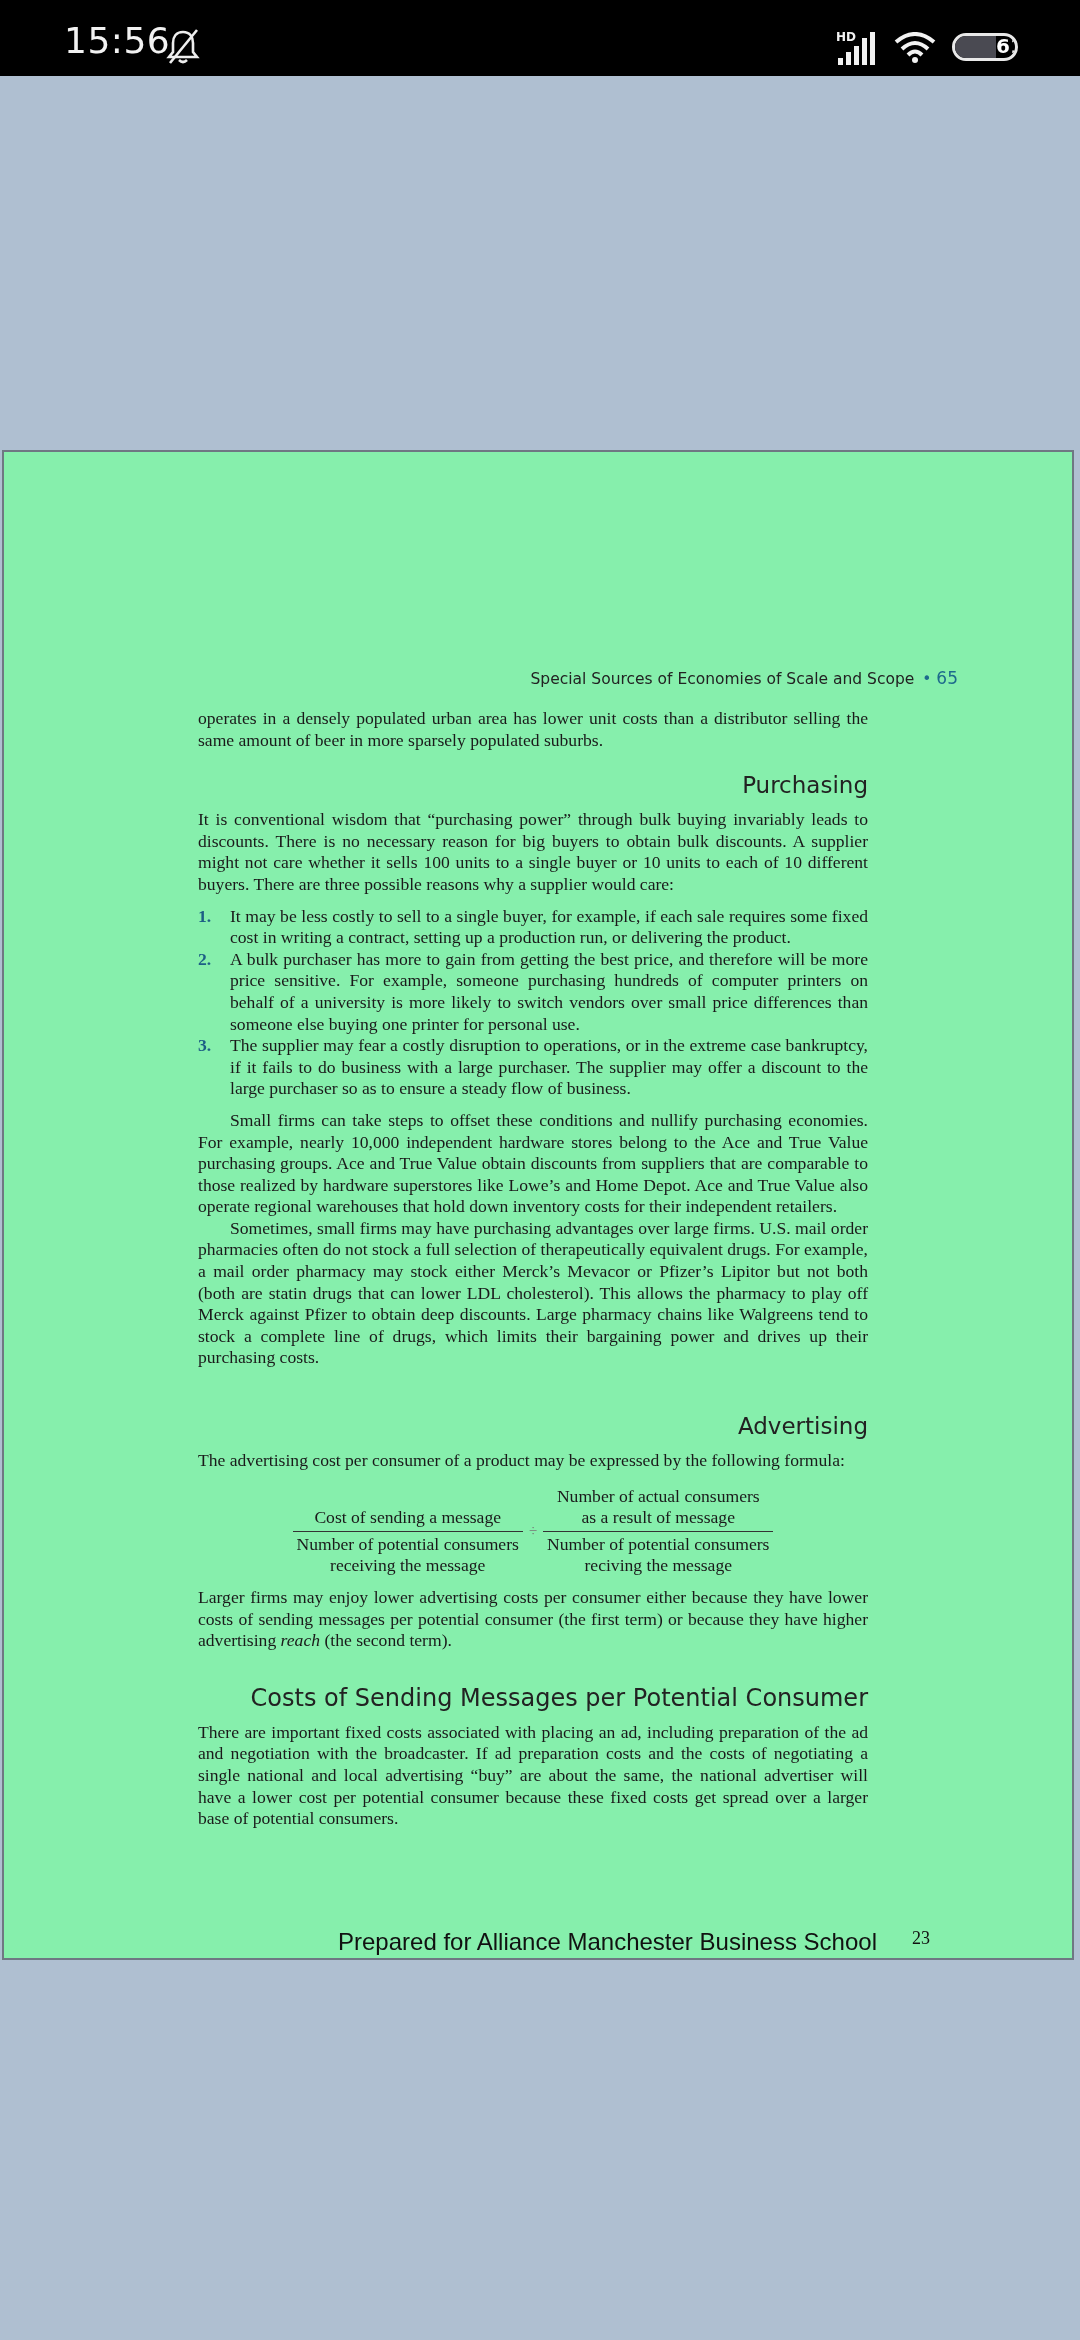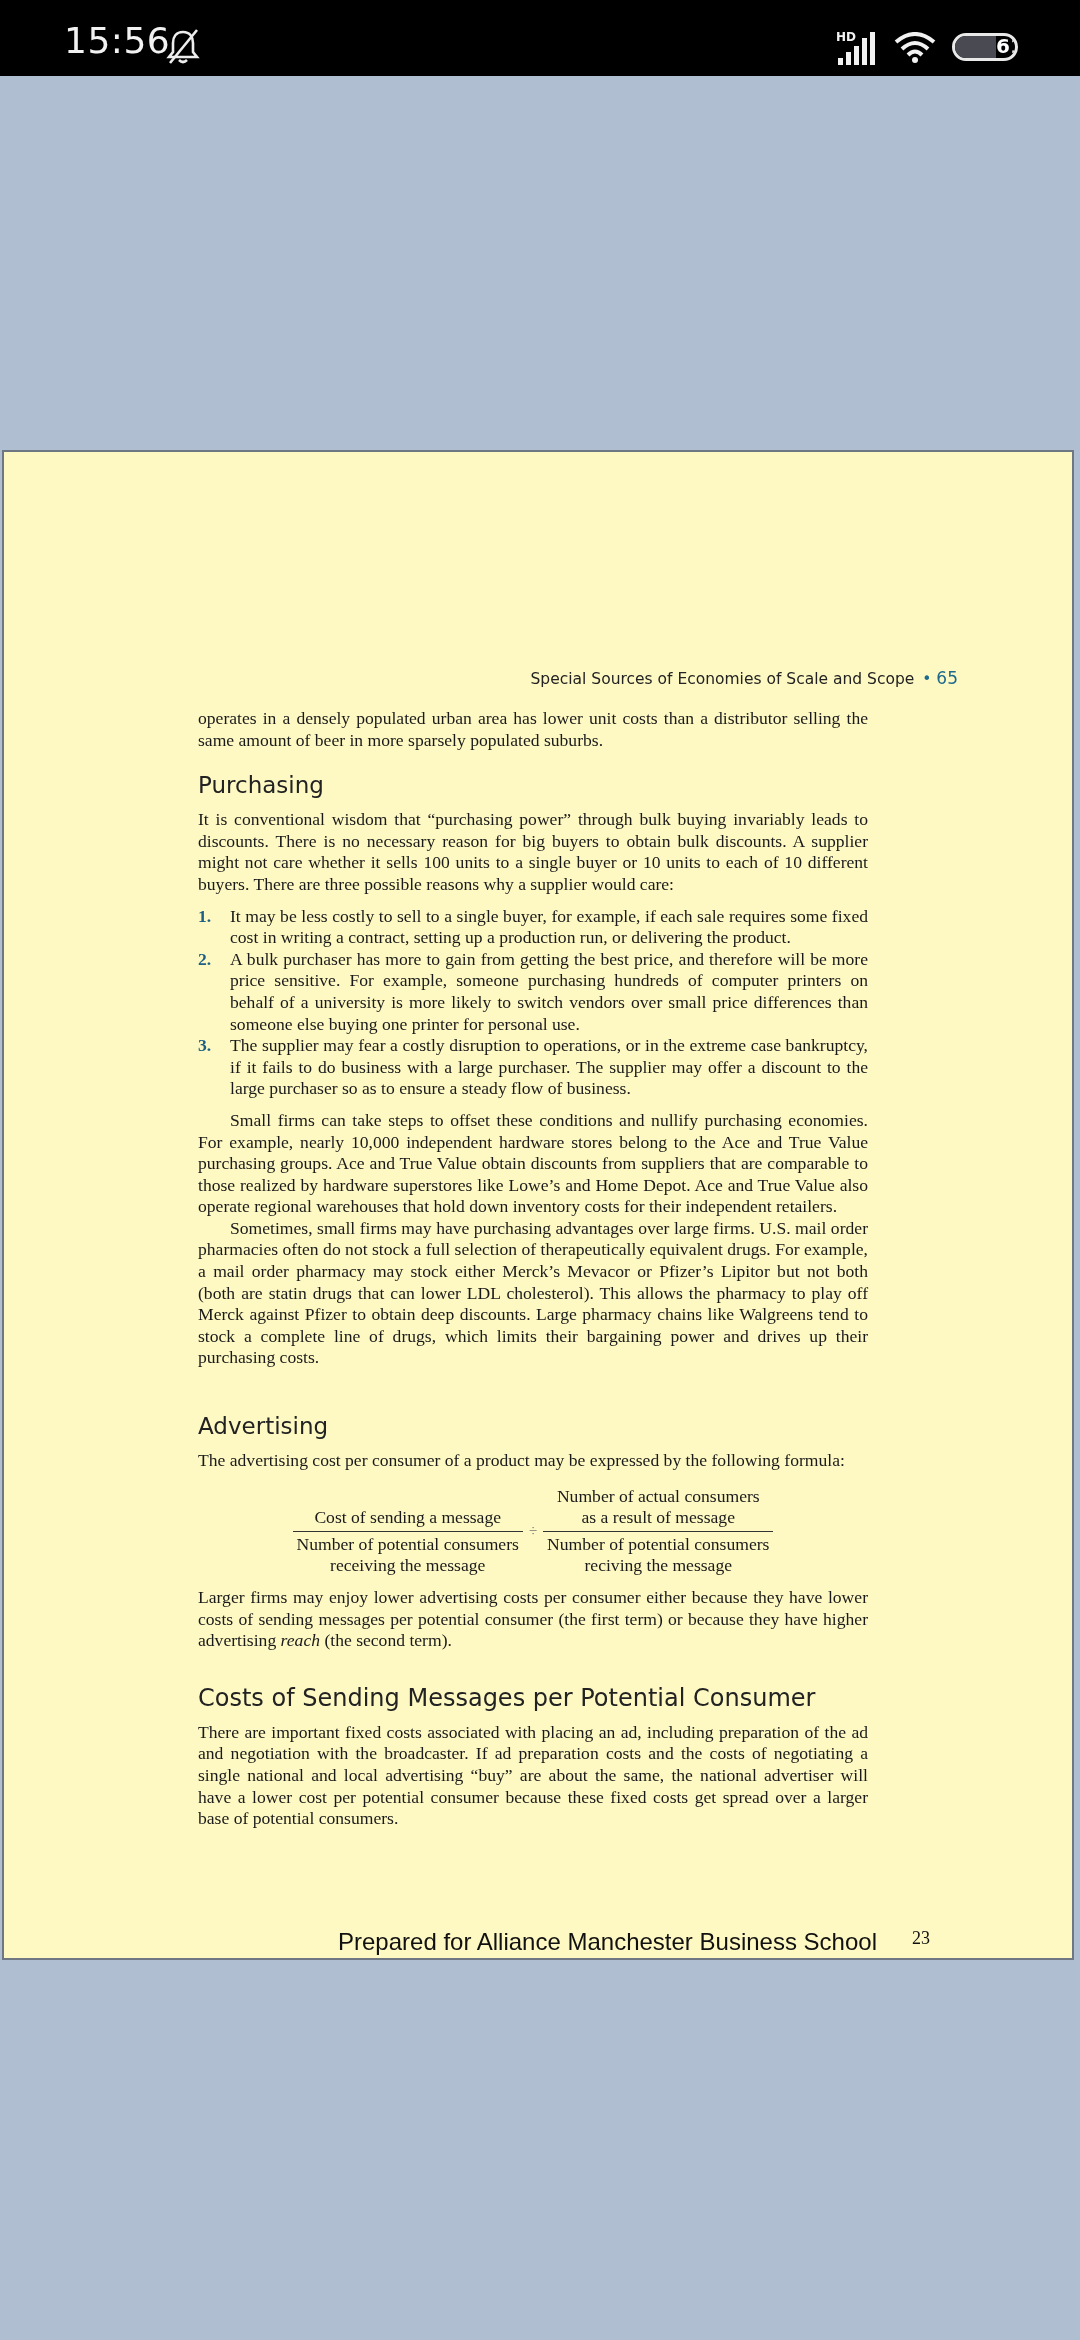--- a/index.html
+++ b/index.html
@@ -24,38 +24,38 @@
       border: 3px solid #e9e9e9; border-radius: 16px; box-sizing: border-box; overflow: hidden;
     }
     .battery-fill { position: absolute; left: 0; top: 0; bottom: 0; width: 68%; background: #4a4a52; }
     .battery-text {
       position: absolute; left: 0; right: 8px; top: -2px; text-align: center;
       font-family: "DejaVu Sans", sans-serif; font-weight: bold; font-size: 20px; color: #fff; padding-left: 41px;
     }
 
     .page {
       position: absolute; left: 2px; top: 450px; width: 1072px; height: 1510px;
-      background: #fef9c3; border: 2px solid #6f7783; box-sizing: border-box;
+      background: #86efac; border: 2px solid #6f7783; box-sizing: border-box;
     }
     .running-head {
       position: absolute; left: 0; top: 216px; width: 954px; text-align: right;
       font-family: "DejaVu Sans", sans-serif; font-size: 15.5px; color: #222;
     }
     .running-head .bullet { color: #1d6a8c; margin-left: 8px; }
     .running-head .pgnum { color: #1d6a8c; font-size: 17px; }
 
     .content {
       position: absolute; left: 194px; top: 256px; width: 670px;
       color: #1a1a1a; font-size: 17.6px; line-height: 21.6px;
     }
     .content p { margin: 0; text-align: justify; }
     .content p.indent { text-indent: 32px; }
     h2.section {
       font-family: "DejaVu Sans", sans-serif; font-weight: normal; color: #222;
-      font-size: 23px; margin: 20px 0 10px 0; line-height: 28px;
+      font-size: 23px; margin: 20px 0 10px 0; line-height: 28px; text-align: right;
     }
     h2.section.big { font-size: 24px; margin-top: 32px; }
     ol.reasons { list-style: none; margin: 10px 0 10px 0; padding: 0; }
     ol.reasons li { position: relative; padding-left: 32px; text-align: justify; }
     ol.reasons li .num { position: absolute; left: 0; top: 0; color: #1d5f85; font-weight: bold; }
 
     .formula {
       display: flex; justify-content: center; align-items: center; margin: 14px 0 10px 0;
       text-align: center;
     }

